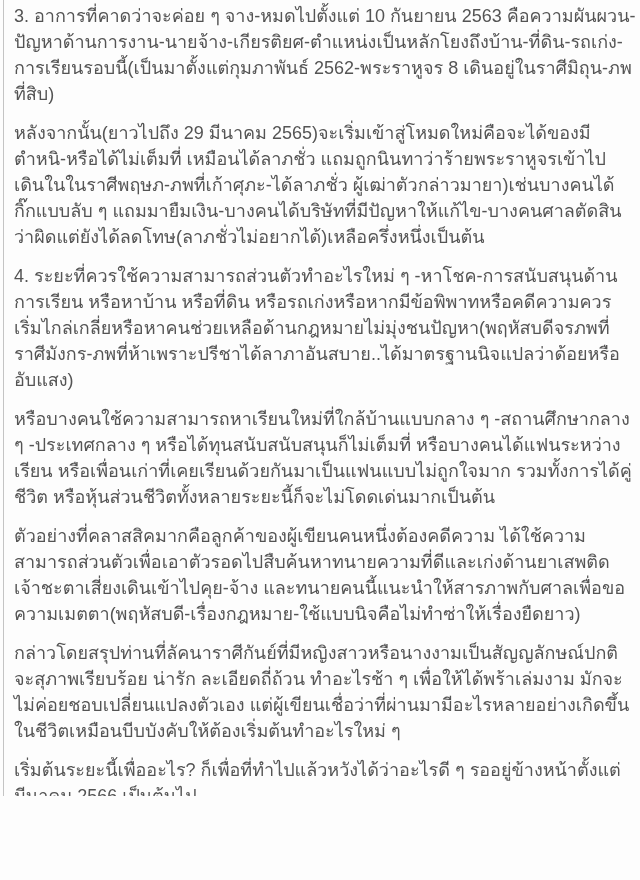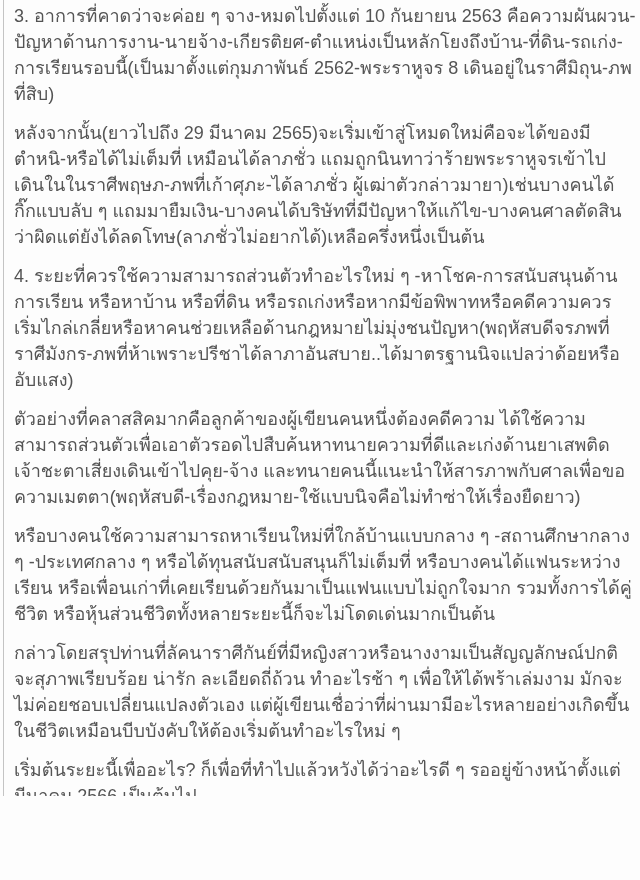--- a/index.html
+++ b/index.html
@@ -45,18 +45,18 @@
 </style>
 </head>
 <body>
 
 <div class="page">
   <div class="left-border"></div>
   <div class="article-body">
     <p>3. อาการที่คาดว่าจะค่อย ๆ จาง-หมดไปตั้งแต่ 10 กันยายน 2563 คือความผันผวน-ปัญหาด้านการงาน-นายจ้าง-เกียรติยศ-ตำแหน่งเป็นหลักโยงถึงบ้าน-ที่ดิน-รถเก่ง-การเรียนรอบนี้(เป็นมาตั้งแต่กุมภาพันธ์ 2562-พระราหูจร 8 เดินอยู่ในราศีมิถุน-ภพที่สิบ)</p>
     <p>หลังจากนั้น(ยาวไปถึง 29 มีนาคม 2565)จะเริ่มเข้าสู่โหมดใหม่คือจะได้ของมีตำหนิ-หรือได้ไม่เต็มที่ เหมือนได้ลาภชั่ว แถมถูกนินทาว่าร้ายพระราหูจรเข้าไปเดินในในราศีพฤษภ-ภพที่เก้าศุภะ-ได้ลาภชั่ว ผู้เฒ่าตัวกล่าวมายา)เช่นบางคนได้กิ๊กแบบลับ ๆ แถมมายืมเงิน-บางคนได้บริษัทที่มีปัญหาให้แก้ไข-บางคนศาลตัดสินว่าผิดแต่ยังได้ลดโทษ(ลาภชั่วไม่อยากได้)เหลือครึ่งหนึ่งเป็นต้น</p>
     <p>4. ระยะที่ควรใช้ความสามารถส่วนตัวทำอะไรใหม่ ๆ -หาโชค-การสนับสนุนด้านการเรียน หรือหาบ้าน หรือที่ดิน หรือรถเก่งหรือหากมีข้อพิพาทหรือคดีความควรเริ่มไกล่เกลี่ยหรือหาคนช่วยเหลือด้านกฎหมายไม่มุ่งชนปัญหา(พฤหัสบดีจรภพที่ราศีมังกร-ภพที่ห้าเพราะปรีชาได้ลาภาอันสบาย..ได้มาตรฐานนิจแปลว่าด้อยหรืออับแสง)</p>
+    <p>หรือบางคนใช้ความสามารถหาเรียนใหม่ที่ใกล้บ้านแบบกลาง ๆ -สถานศึกษากลาง ๆ -ประเทศกลาง ๆ หรือได้ทุนสนับสนับสนุนก็ไม่เต็มที่ หรือบางคนได้แฟนระหว่างเรียน หรือเพื่อนเก่าที่เคยเรียนด้วยกันมาเป็นแฟนแบบไม่ถูกใจมาก รวมทั้งการได้คู่ชีวิต หรือหุ้นส่วนชีวิตทั้งหลายระยะนี้ก็จะไม่โดดเด่นมากเป็นต้น</p>
     <p>ตัวอย่างที่คลาสสิคมากคือลูกค้าของผู้เขียนคนหนึ่งต้องคดีความ ได้ใช้ความสามารถส่วนตัวเพื่อเอาตัวรอดไปสืบค้นหาทนายความที่ดีและเก่งด้านยาเสพติด เจ้าชะตาเสี่ยงเดินเข้าไปคุย-จ้าง และทนายคนนี้แนะนำให้สารภาพกับศาลเพื่อขอความเมตตา(พฤหัสบดี-เรื่องกฎหมาย-ใช้แบบนิจคือไม่ทำซ่าให้เรื่องยืดยาว)</p>
-    <p>หรือบางคนใช้ความสามารถหาเรียนใหม่ที่ใกล้บ้านแบบกลาง ๆ -สถานศึกษากลาง ๆ -ประเทศกลาง ๆ หรือได้ทุนสนับสนับสนุนก็ไม่เต็มที่ หรือบางคนได้แฟนระหว่างเรียน หรือเพื่อนเก่าที่เคยเรียนด้วยกันมาเป็นแฟนแบบไม่ถูกใจมาก รวมทั้งการได้คู่ชีวิต หรือหุ้นส่วนชีวิตทั้งหลายระยะนี้ก็จะไม่โดดเด่นมากเป็นต้น</p>
     <p>กล่าวโดยสรุปท่านที่ลัคนาราศีกันย์ที่มีหญิงสาวหรือนางงามเป็นสัญญลักษณ์ปกติจะสุภาพเรียบร้อย น่ารัก ละเอียดถี่ถ้วน ทำอะไรช้า ๆ เพื่อให้ได้พร้าเล่มงาม มักจะไม่ค่อยชอบเปลี่ยนแปลงตัวเอง แต่ผู้เขียนเชื่อว่าที่ผ่านมามีอะไรหลายอย่างเกิดขึ้นในชีวิตเหมือนบีบบังคับให้ต้องเริ่มต้นทำอะไรใหม่ ๆ</p>
     <p>เริ่มต้นระยะนี้เพื่ออะไร? ก็เพื่อที่ทำไปแล้วหวังได้ว่าอะไรดี ๆ รออยู่ข้างหน้าตั้งแต่มีนาคม 2566 เป็นต้นไป</p>
   </div>
 </div>
 
 </body></html>

